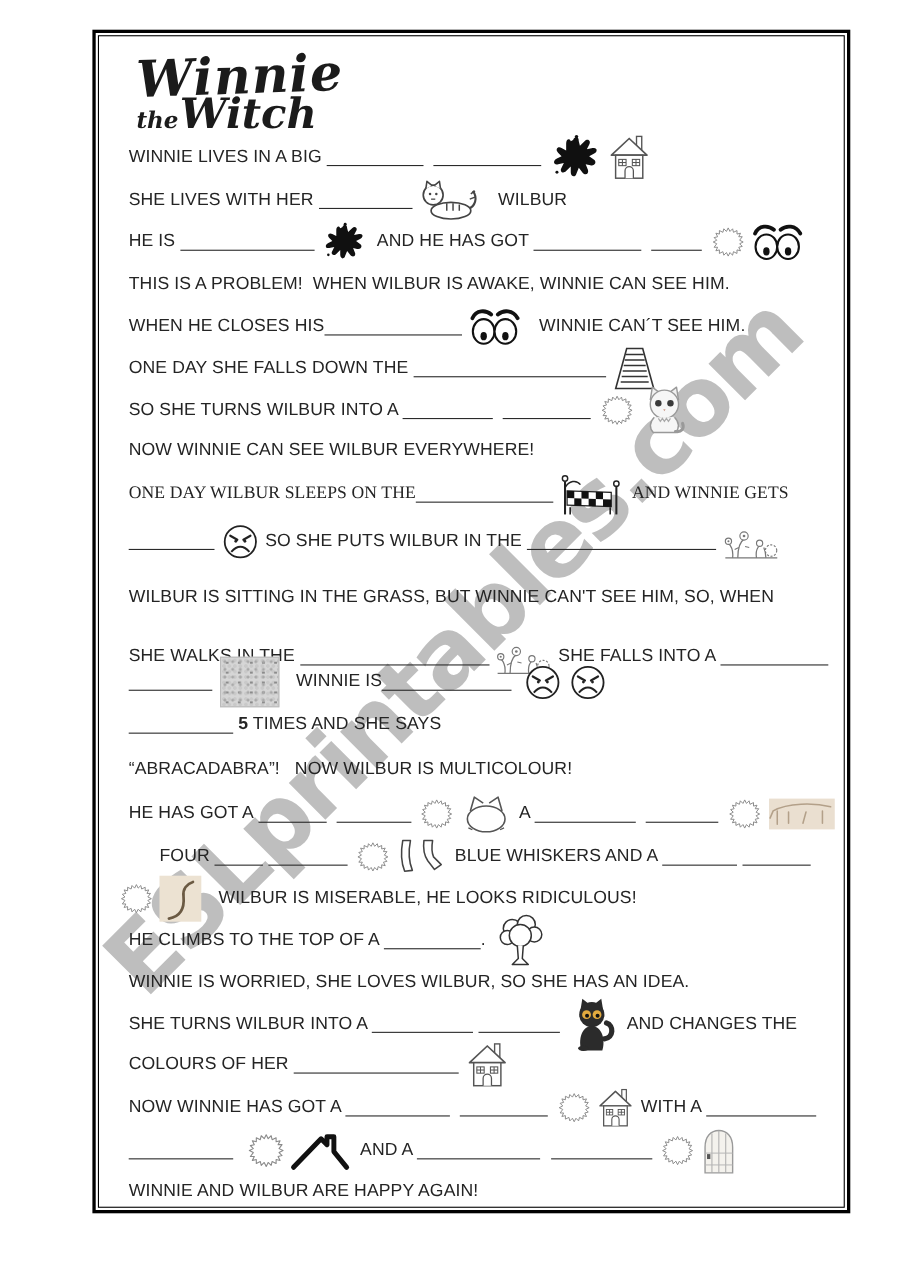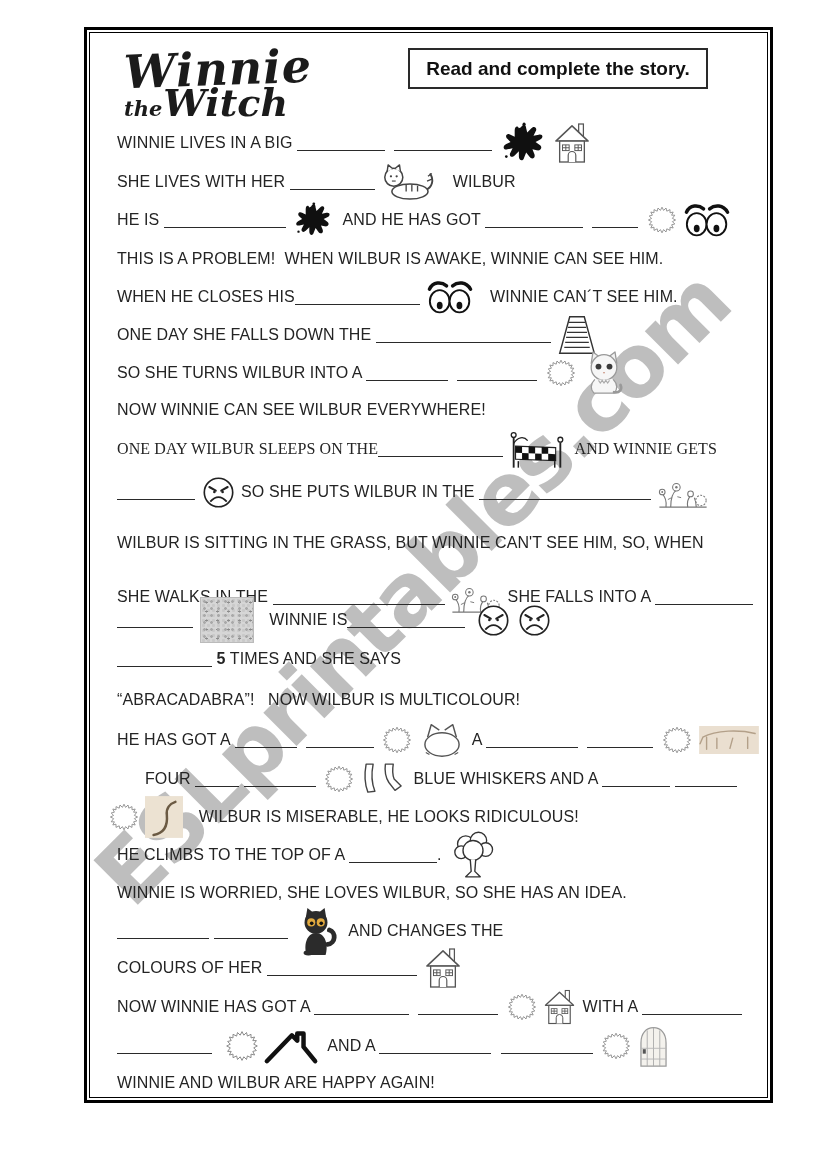--- a/index.html
+++ b/index.html
@@ -37,23 +37,20 @@
 
 <div class="page">
   <div class="watermark">ESLprintables.com</div>
   <div class="frame"></div>
 
   <div class="logo">
     <div class="logo-top">Winnie</div>
     <div class="logo-bottom"><span class="logo-the">the</span><span>Witch</span></div>
   </div>
 
-  <div class="instruction">
-    <span>Read and complete the story.</span>
-  </div>
 
   <div>
       <div class="row" style="top: 124px; left: 117px;"><span>WINNIE LIVES IN A BIG </span><span class="blank" style="width: 88px;"></span><span>  </span><span class="blank" style="width: 98px;"></span><span> </span><span class="icon" style="width: 46px; height: 42px;"><svg viewBox="0 0 44 40">
             <path d="M21 5c2-4 5-3 5 1l1 4 4-4c3-3 6 0 4 3l-2 4 5-1c4-1 5 3 1 5l-4 2 4 3c3 2 1 6-3 5l-4-1 2 5c1 4-3 5-5 2l-3-4-2 5c-1 4-5 3-5-1v-5l-4 4c-3 3-6 0-4-3l2-4-5 1c-4 1-5-3-1-5l4-2-3-3c-3-3 0-6 3-4l4 2v-6c0-4 3-5 4-2z" fill="#101010"></path>
             <circle cx="24" cy="2" r="1.5" fill="#101010"></circle>
             <circle cx="7" cy="33" r="1.3" fill="#101010"></circle>
           </svg></span><span> </span><span class="icon" style="width: 38px; height: 44px;"><svg viewBox="0 0 40 46">
             <rect x="27" y="3" width="5" height="13" fill="#fff" stroke="#555" stroke-width="1.3"></rect>
             <path d="M3 21L20 5l17 16z" fill="#fff" stroke="#555" stroke-width="1.6" stroke-linejoin="round"></path>
             <rect x="7" y="21" width="26" height="22" fill="#fff" stroke="#555" stroke-width="1.4"></rect>
@@ -212,21 +209,21 @@
             <g fill="#fff" stroke="#333" stroke-width="1.5">
               <circle cx="14" cy="14" r="9"></circle>
               <circle cx="28" cy="10" r="9"></circle>
               <circle cx="36" cy="20" r="7.5"></circle>
               <circle cx="9" cy="23" r="7"></circle>
               <circle cx="22" cy="21" r="11"></circle>
             </g>
             <path d="M19 31l1 13-6 6h16l-6-6 1-13" fill="#fff" stroke="#333" stroke-width="1.5" stroke-linejoin="round"></path>
           </svg></span></div>
       <div class="row" style="top: 874px; left: 117px;"><span>WINNIE IS WORRIED, SHE LOVES WILBUR, SO SHE HAS AN IDEA.</span></div>
-      <div class="row" style="top: 912px; left: 117px;"><span class="blank" style="width: 92px;"></span><span> </span><span class="blank" style="width: 74px;"></span><span> </span><span class="icon" style="width: 44px; height: 48px;"><svg viewBox="0 0 46 50">
+      <div class="row" style="top: 912px; left: 117px;"><span>SHE TURNS WILBUR INTO A </span><span class="blank" style="width: 92px;"></span><span> </span><span class="blank" style="width: 74px;"></span><span> </span><span class="icon" style="width: 44px; height: 48px;"><svg viewBox="0 0 46 50">
             <path d="M35 39c9-1 9-13 2-15" fill="none" stroke="#2b2b2b" stroke-width="5" stroke-linecap="round"></path>
             <path d="M12 13L14 1l9 7zM34 13L32 1l-9 7z" fill="#2b2b2b"></path>
             <circle cx="23" cy="16" r="12" fill="#2b2b2b"></circle>
             <path d="M13 50c-3-10 0-23 10-23s13 13 10 23z" fill="#2b2b2b"></path>
             <ellipse cx="15" cy="48" rx="5" ry="2.5" fill="#2b2b2b"></ellipse>
             <circle cx="18" cy="16" r="4.2" fill="#e2aa3f"></circle>
             <circle cx="28" cy="16" r="4.2" fill="#e2aa3f"></circle>
             <circle cx="18.5" cy="17" r="1.9" fill="#111"></circle>
             <circle cx="28.5" cy="17" r="1.9" fill="#111"></circle>
           </svg></span><span>  AND CHANGES THE</span></div>

